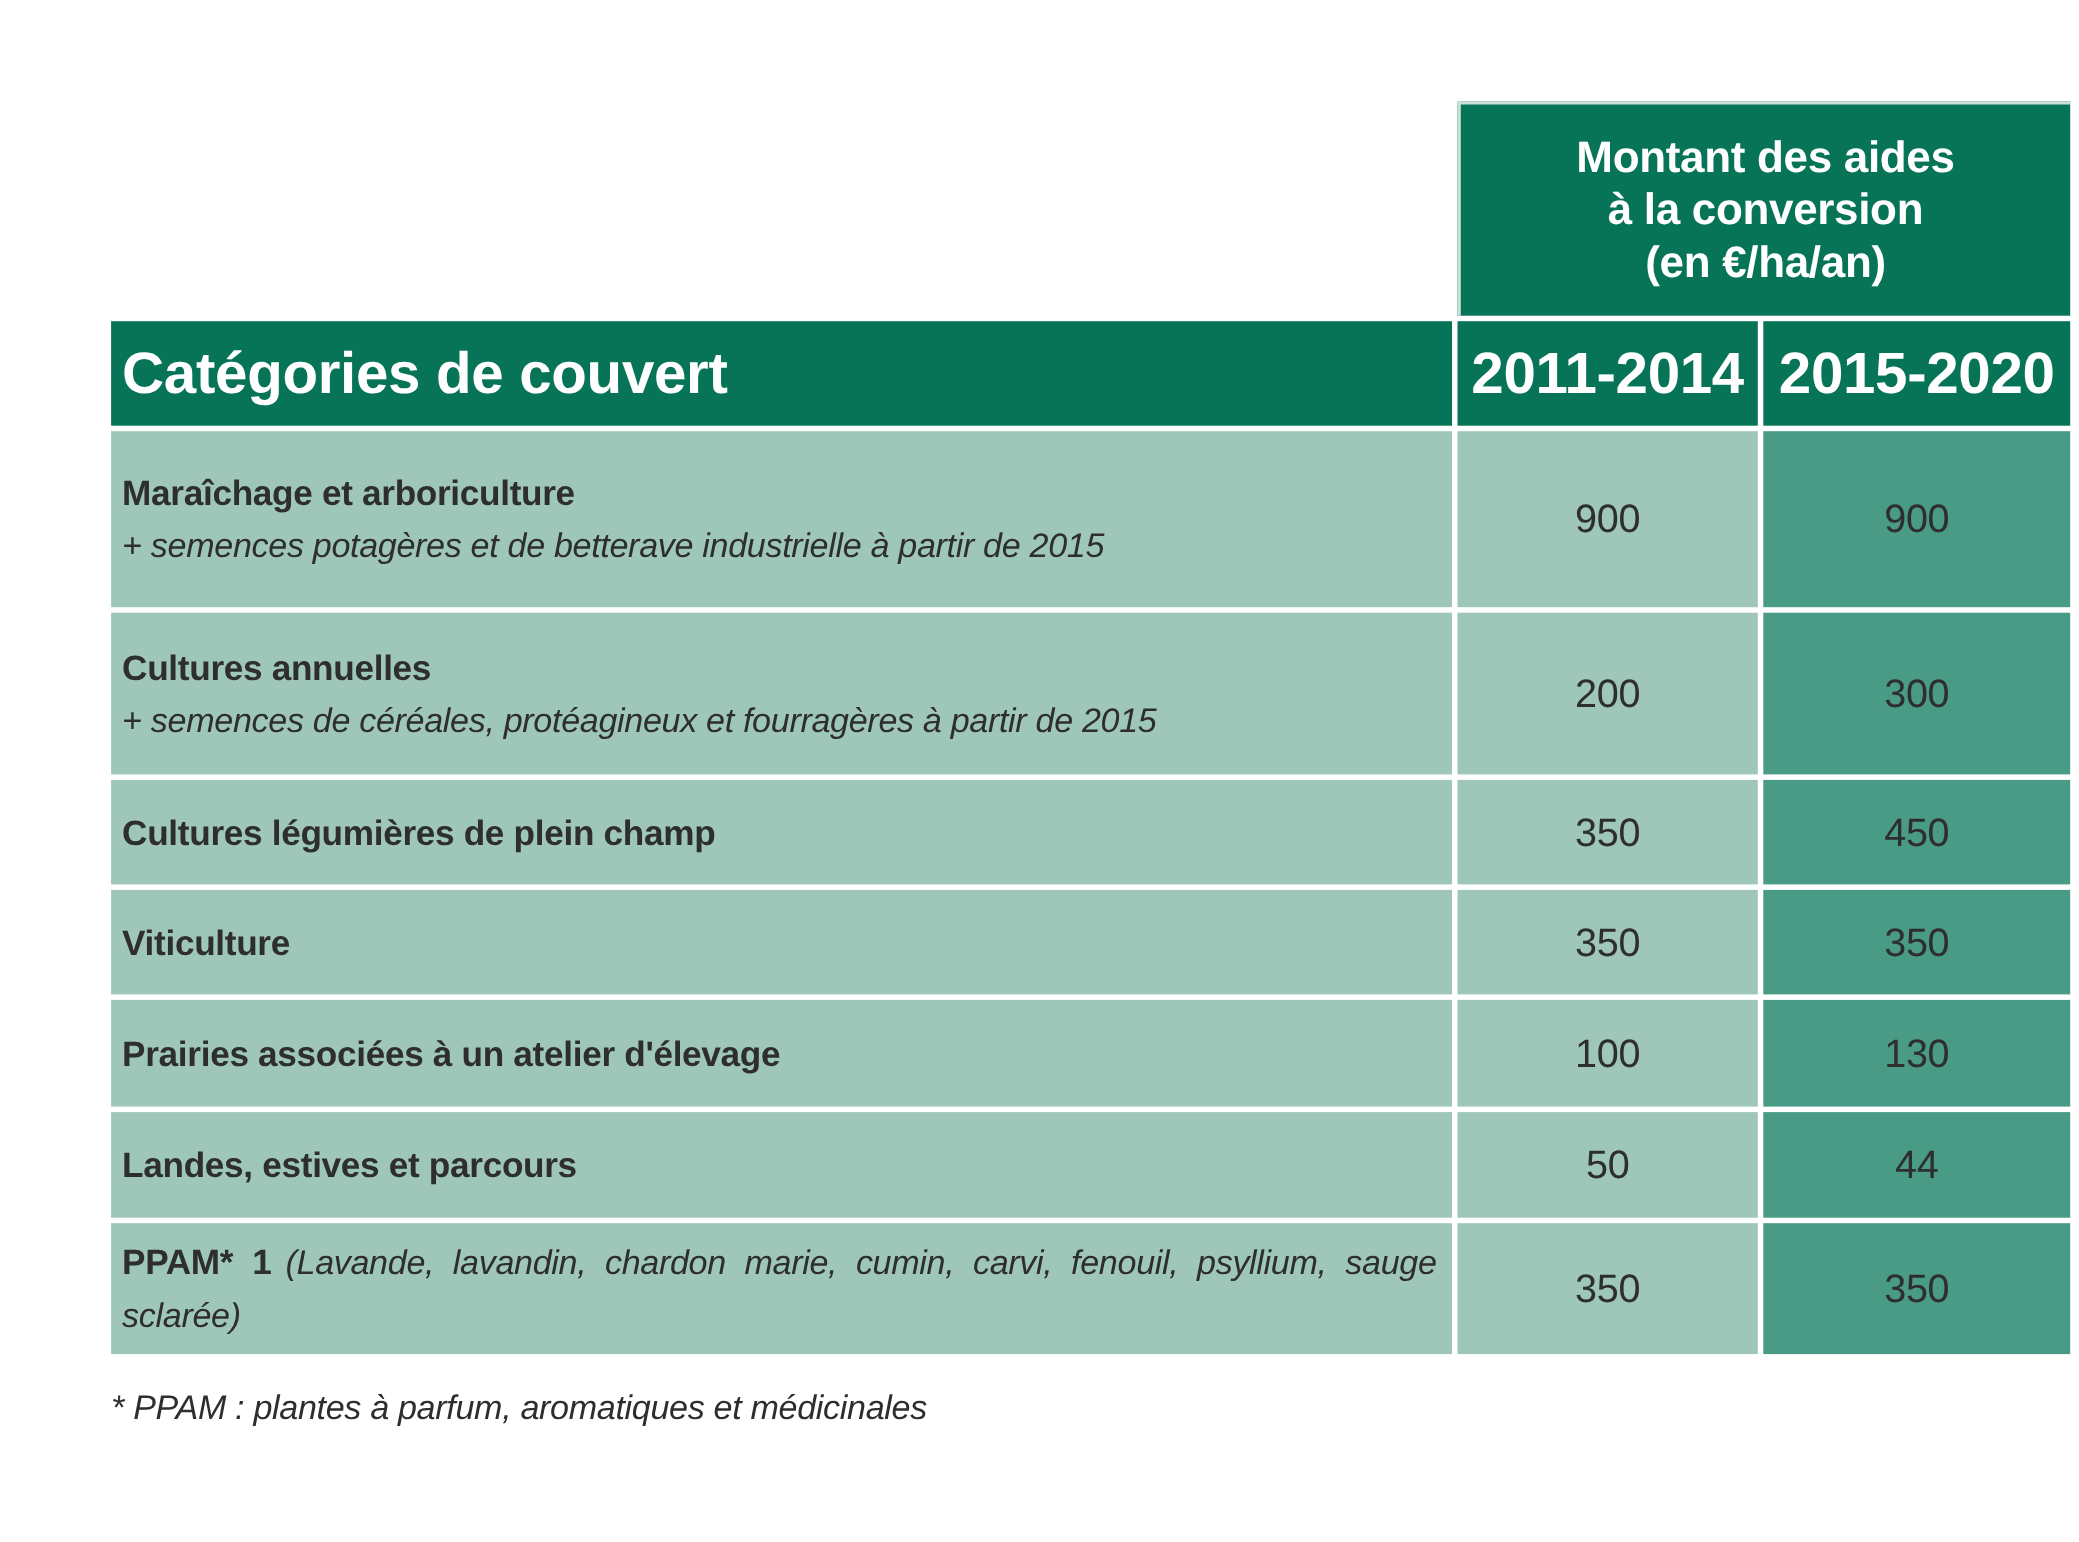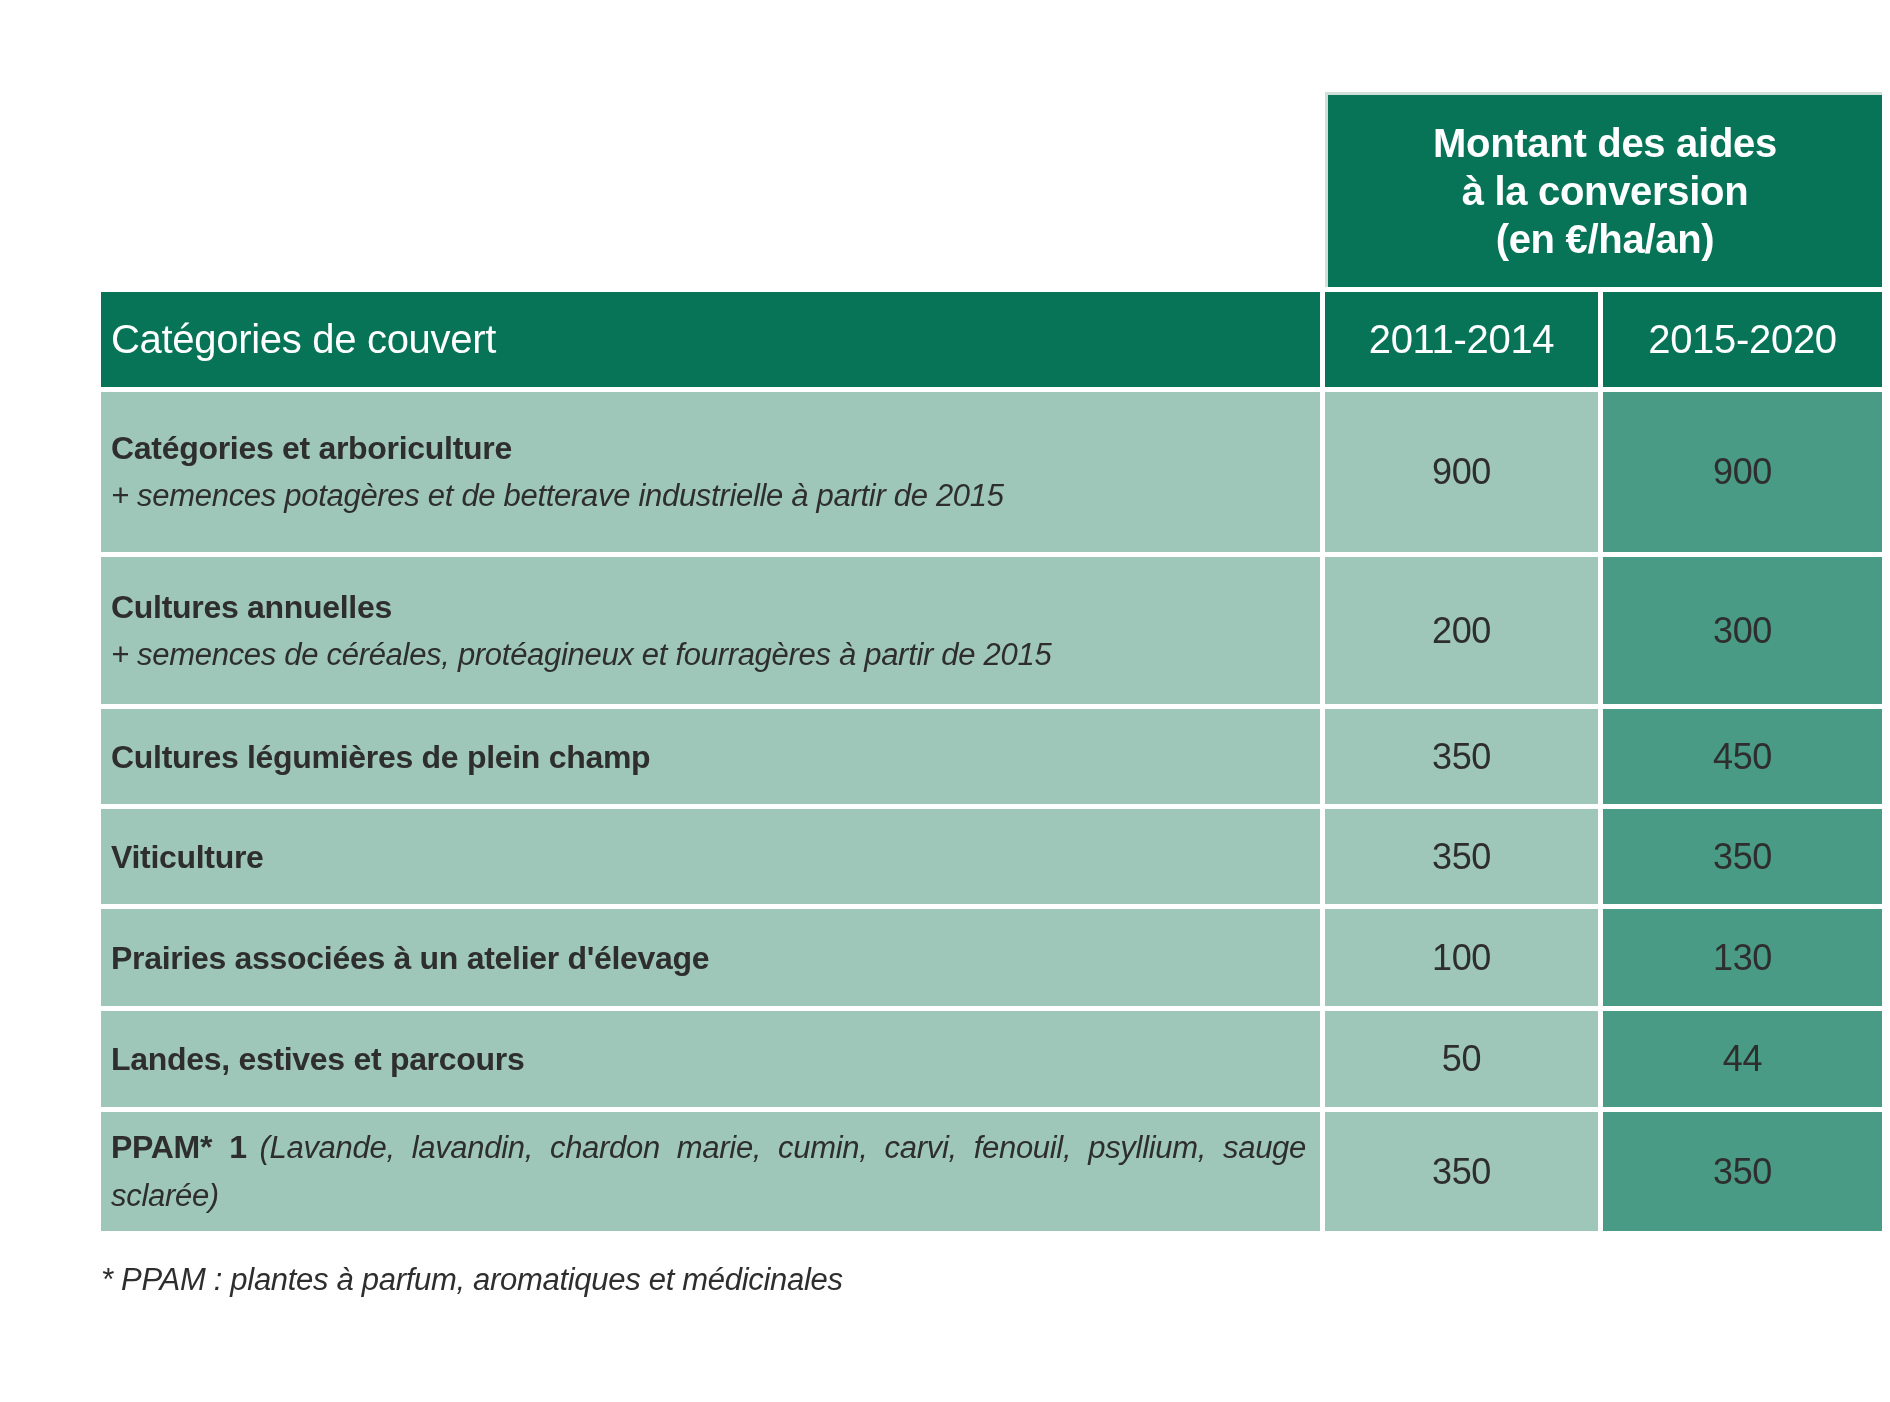--- a/index.html
+++ b/index.html
@@ -37,21 +37,21 @@
     font-weight:bold;font-size:40px;line-height:48px;
     text-align:center;vertical-align:middle;
     border-top:3px solid var(--separator-light);
     border-left:3px solid var(--separator-light);
     margin-left:28px;
   }
   thead tr.col-head-row th{
     height:93px;
     background:var(--header-green);
     color:var(--header-text);
-    font-weight:normal;font-size:40px;
+    font-weight:bold;font-size:53px;
     vertical-align:middle;
     margin-left:36px;
   }
   th.cat-header{text-align:left;padding-left:10px;}
   th.year{text-align:center;}
 
   tbody td{vertical-align:middle;}
   td.cat{
     background:var(--row-sage);
     color:var(--text-dark);
@@ -99,21 +99,21 @@
     </tr>
     <tr class="col-head-row">
       <th class="cat-header">Catégories de couvert</th>
       <th class="year">2011-2014</th>
       <th class="year">2015-2020</th>
     </tr>
   </thead>
   <tbody id="rows">
   <tr>
     <td class="cat layout-block">
-      <span class="cat-title">Catégories et arboriculture</span>
+      <span class="cat-title">Maraîchage et arboriculture</span>
       <span class="cat-note">+ semences potagères et de betterave industrielle à partir de 2015</span>
     </td>
     <td class="val val-y1">900</td>
     <td class="val val-y2">900</td>
   </tr>
 
   <tr>
     <td class="cat layout-block">
       <span class="cat-title">Cultures annuelles</span>
       <span class="cat-note">+ semences de céréales, protéagineux et fourragères à partir de 2015</span>

